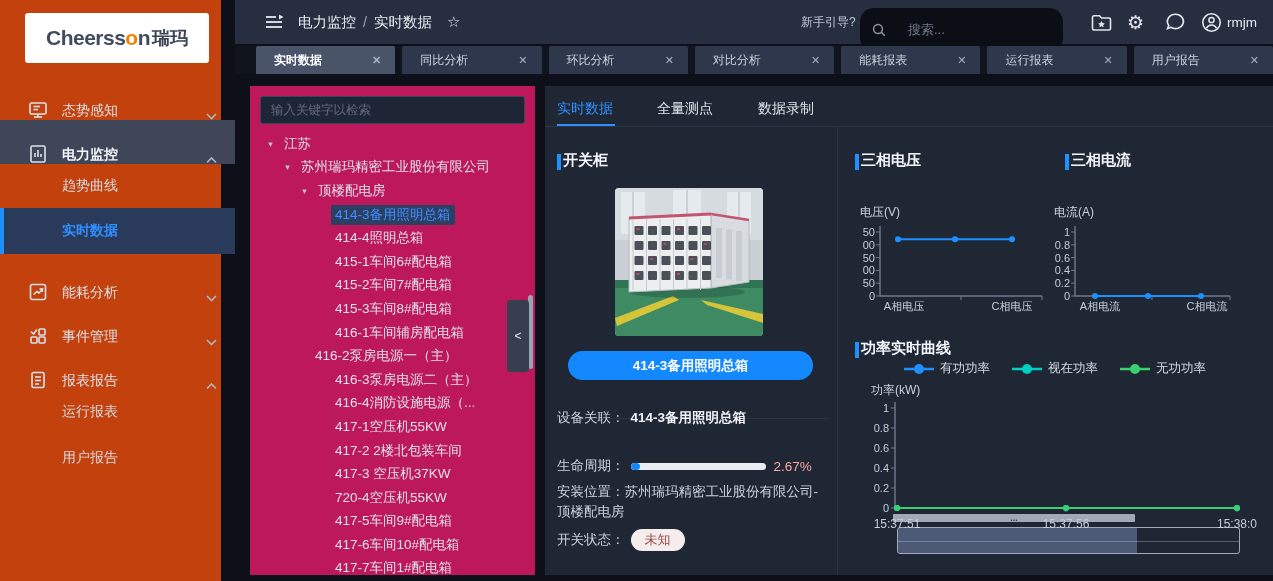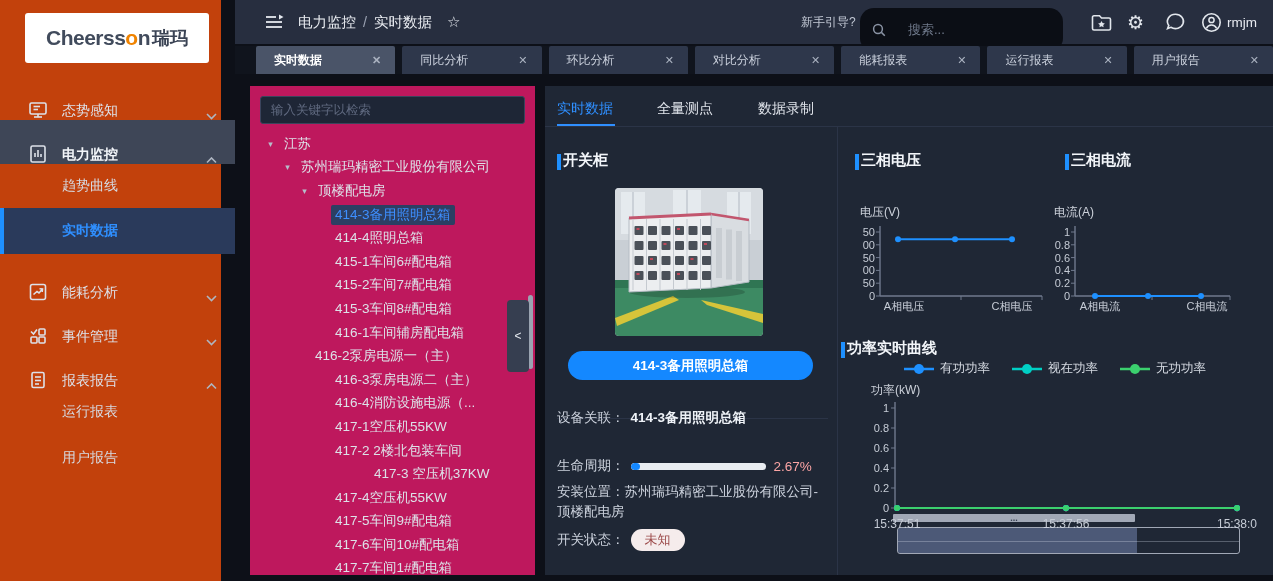--- a/index.html
+++ b/index.html
@@ -303,27 +303,27 @@
         <span class="tree-label">416-4消防设施电源（...</span>
       </div>
       <div class="tree-row" style="padding-left: 65px;">
         <span class="tree-caret"></span>
         <span class="tree-label">417-1空压机55KW</span>
       </div>
       <div class="tree-row" style="padding-left: 65px;">
         <span class="tree-caret"></span>
         <span class="tree-label">417-2 2楼北包装车间</span>
       </div>
-      <div class="tree-row" style="padding-left: 104px;">
+      <div class="tree-row" style="padding-left: 65px;">
         <span class="tree-caret"></span>
         <span class="tree-label">417-3 空压机37KW</span>
       </div>
       <div class="tree-row" style="padding-left: 65px;">
         <span class="tree-caret"></span>
-        <span class="tree-label">417-4空压机55KW</span>
+        <span class="tree-label">720-4空压机55KW</span>
       </div>
       <div class="tree-row" style="padding-left: 65px;">
         <span class="tree-caret"></span>
         <span class="tree-label">417-5车间9#配电箱</span>
       </div>
       <div class="tree-row" style="padding-left: 65px;">
         <span class="tree-caret"></span>
         <span class="tree-label">417-6车间10#配电箱</span>
       </div>
       <div class="tree-row" style="padding-left: 65px;">
@@ -481,21 +481,21 @@
       <line x1="102" y1="96" x2="102" y2="100" stroke="#707a8e" stroke-width="1"></line>
       <line x1="180" y1="96" x2="180" y2="100" stroke="#707a8e" stroke-width="1"></line>
       <text x="50" y="110" fill="#c6ccd6" font-size="11" text-anchor="middle">A相电流</text>
       <text x="157" y="110" fill="#c6ccd6" font-size="11" text-anchor="middle">C相电流</text>
       <polyline points="45,96 98,96 151,96" fill="none" stroke="#1e90ff" stroke-width="2"></polyline>
       <circle cx="45" cy="96" r="3" fill="#1e90ff"></circle>
       <circle cx="98" cy="96" r="3" fill="#1e90ff"></circle>
       <circle cx="151" cy="96" r="3" fill="#1e90ff"></circle>
     </svg>
 
-  <div class="sec-header" style="left:296px; top:252px">
+  <div class="sec-header" style="left:310px; top:252px">
     <div class="sec-bar"></div>
     <div class="sec-title">功率实时曲线</div>
   </div>
   <div id="power-legend">
       <div class="leg-item">
         <svg width="30" height="12">
           <line x1="0" y1="6" x2="30" y2="6" stroke="#1e90ff" stroke-width="2.5"></line>
           <circle cx="15" cy="6" r="5" fill="#1e90ff"></circle>
         </svg>
         <span>有功功率</span>

